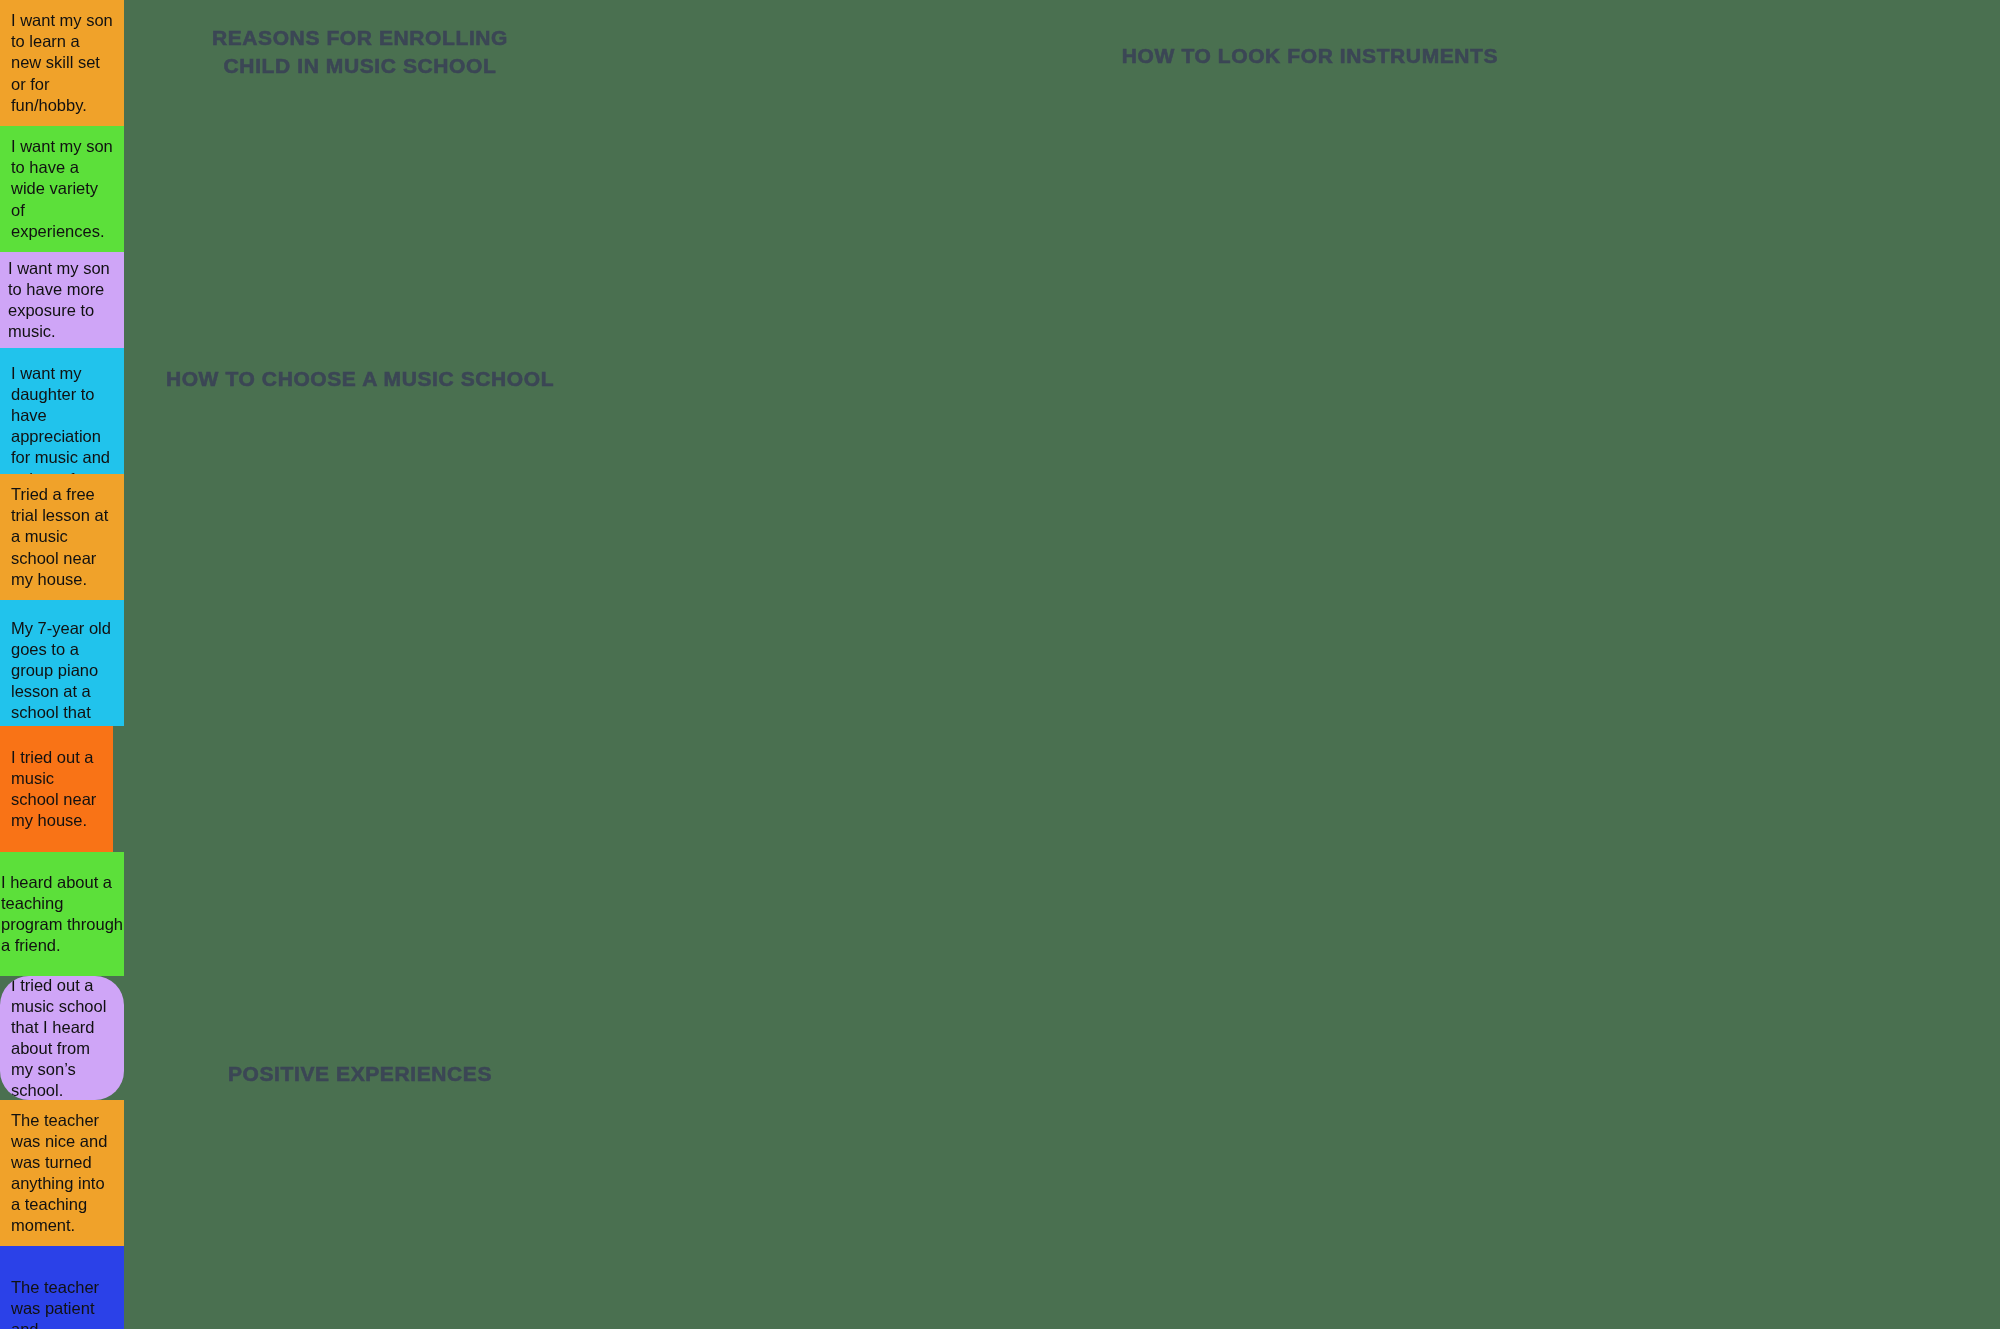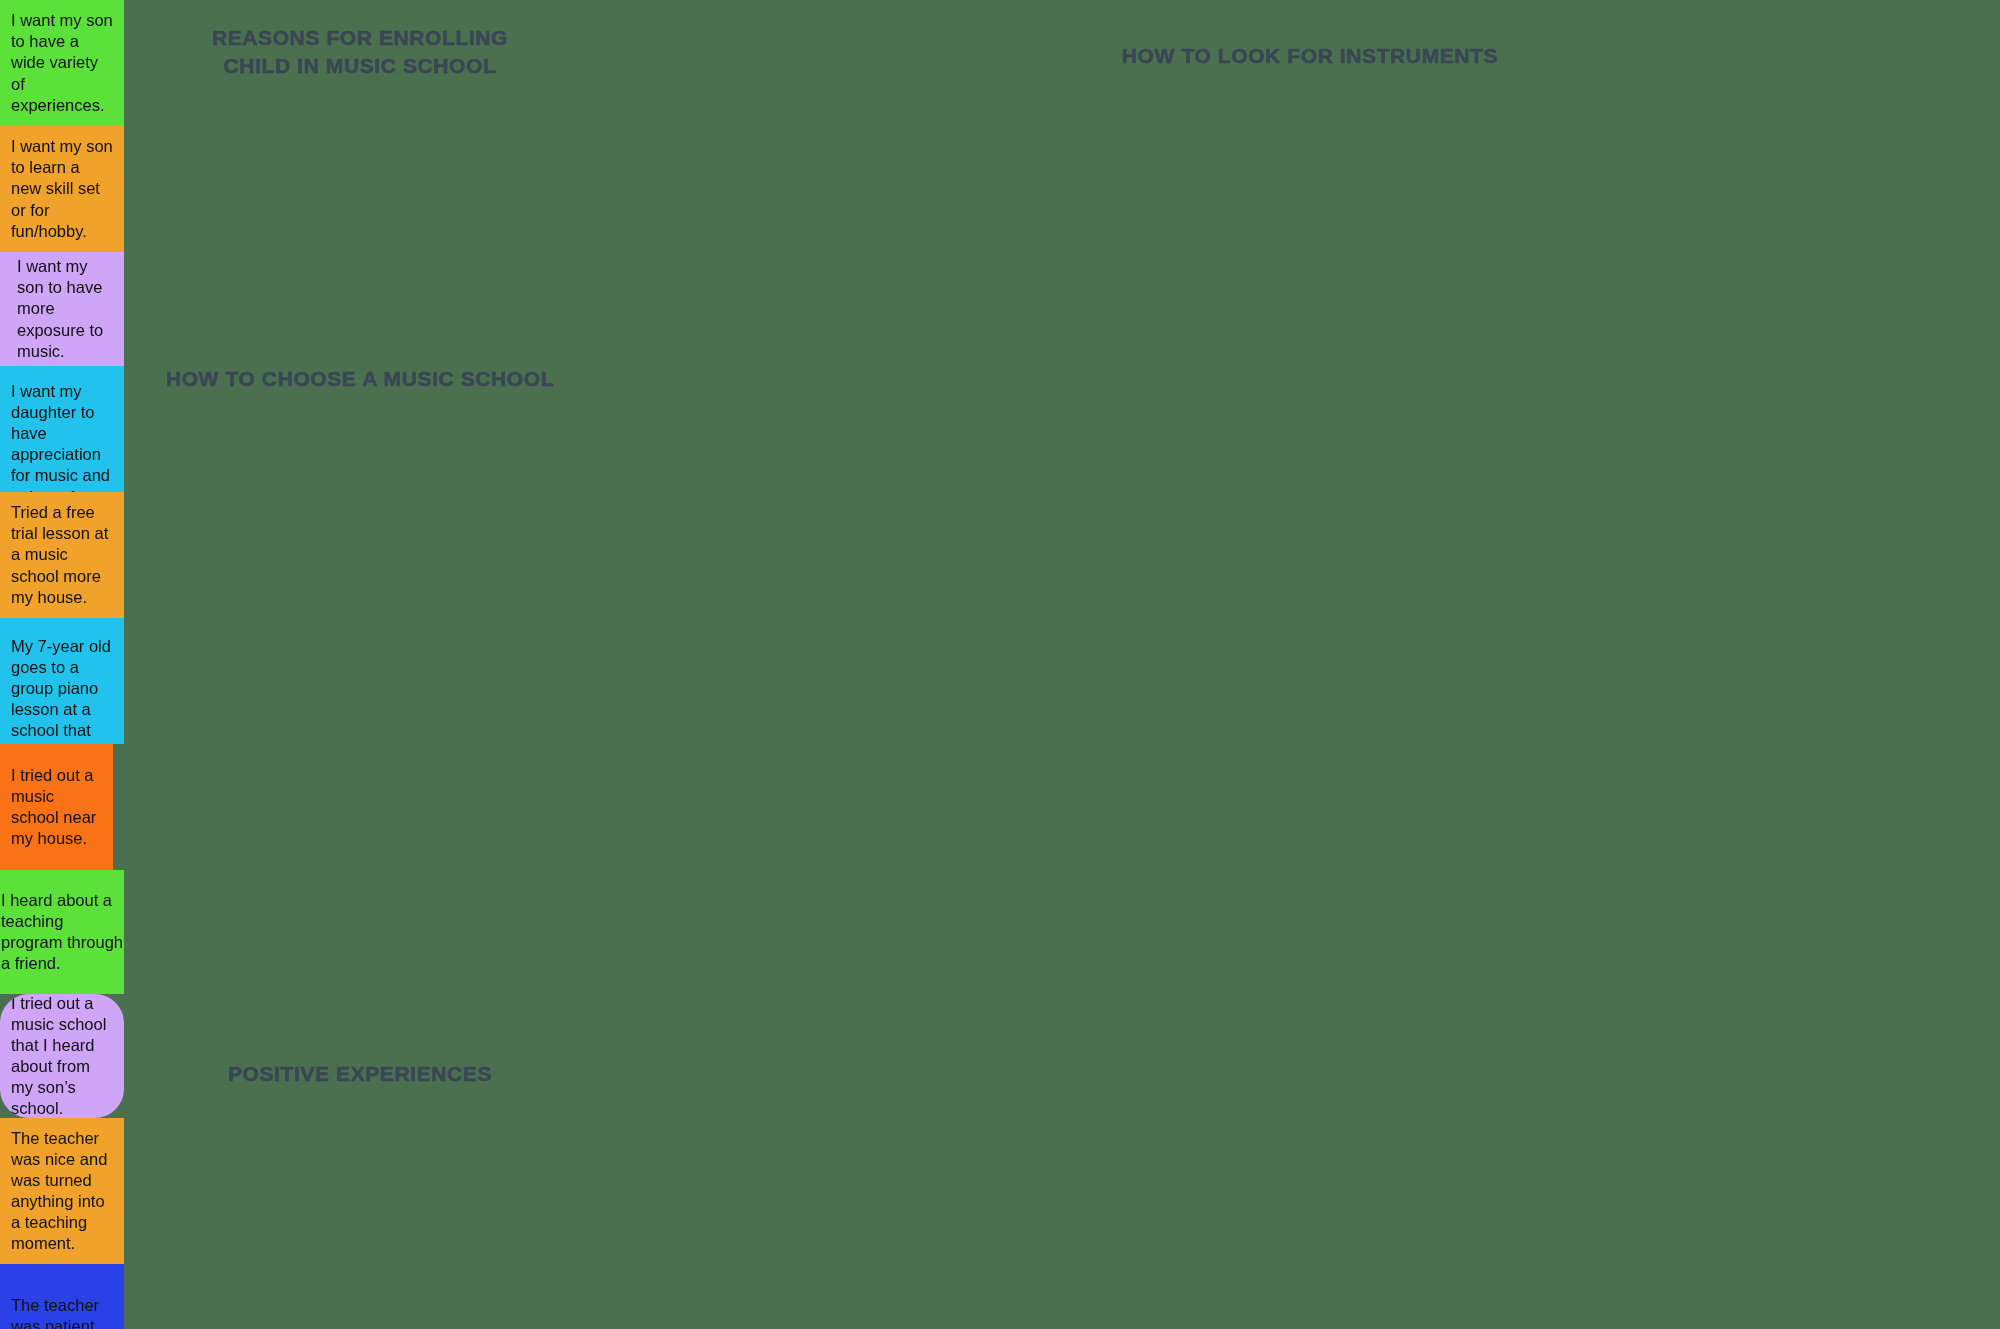--- a/index.html
+++ b/index.html
@@ -54,39 +54,39 @@
 </head>
 <body>
 
 <div class="board">
 
   <div class="section" style="left:0px; top:24px; width:720px;">
     <div class="section-title" style="width:720px;">REASONS FOR ENROLLING
 CHILD IN MUSIC SCHOOL</div>
   </div>
 
+  <div class="note" style="left:33px; top:92px; width:124px; height:126px; padding:10px 11px; background:#f0a22a;">
+    <span class="note-text">I want my son to learn a new skill set or for fun/hobby.</span>
+  </div>
   <div class="note" style="left:162px; top:92px; width:124px; height:126px; padding:10px 11px; background:#5ce03a;">
     <span class="note-text">I want my son to have a wide variety of experiences.</span>
   </div>
-  <div class="note" style="left:33px; top:92px; width:124px; height:126px; padding:10px 11px; background:#f0a22a;">
-    <span class="note-text">I want my son to learn a new skill set or for fun/hobby.</span>
-  </div>
-  <div class="note" style="left:291px; top:92px; width:124px; height:114px; padding:10px 17px; background:#cfa5f7;">
+  <div class="note" style="left:291px; top:92px; width:124px; height:96px; padding:10px 8px; background:#cfa5f7;">
     <span class="note-text">I want my son to have more exposure to music.</span>
   </div>
   <div class="note valign-top" style="left:420px; top:92px; width:124px; height:126px; padding:15px 11px; background:#21c3ec;">
     <span class="note-text">I want my daughter to have appreciation for music and to have fun.</span>
   </div>
 
   <div class="section" style="left:0px; top:365px; width:720px;">
     <div class="section-title" style="width:720px;">HOW TO CHOOSE A MUSIC SCHOOL</div>
   </div>
 
   <div class="note" style="left:92px; top:423px; width:124px; height:126px; padding:10px 11px; background:#f0a22a;">
-    <span class="note-text">Tried a free trial lesson at a music school more my house.</span>
+    <span class="note-text">Tried a free trial lesson at a music school near my house.</span>
   </div>
   <div class="note valign-top" style="left:224px; top:423px; width:124px; height:126px; padding:18px 11px; background:#21c3ec;">
     <span class="note-text">My 7-year old goes to a group piano lesson at a school that fits my commute.</span>
   </div>
   <div class="note" style="left:356px; top:423px; width:113px; height:126px; padding:18px 11px; background:#f97316;">
     <span class="note-text">I tried out a music school near my house.</span>
   </div>
 
   <div class="note" style="left:92px; top:555px; width:124px; height:124px; padding:10px 1px; background:#5ce03a;">
     <span class="note-text">I heard about a teaching program through a friend.</span>

